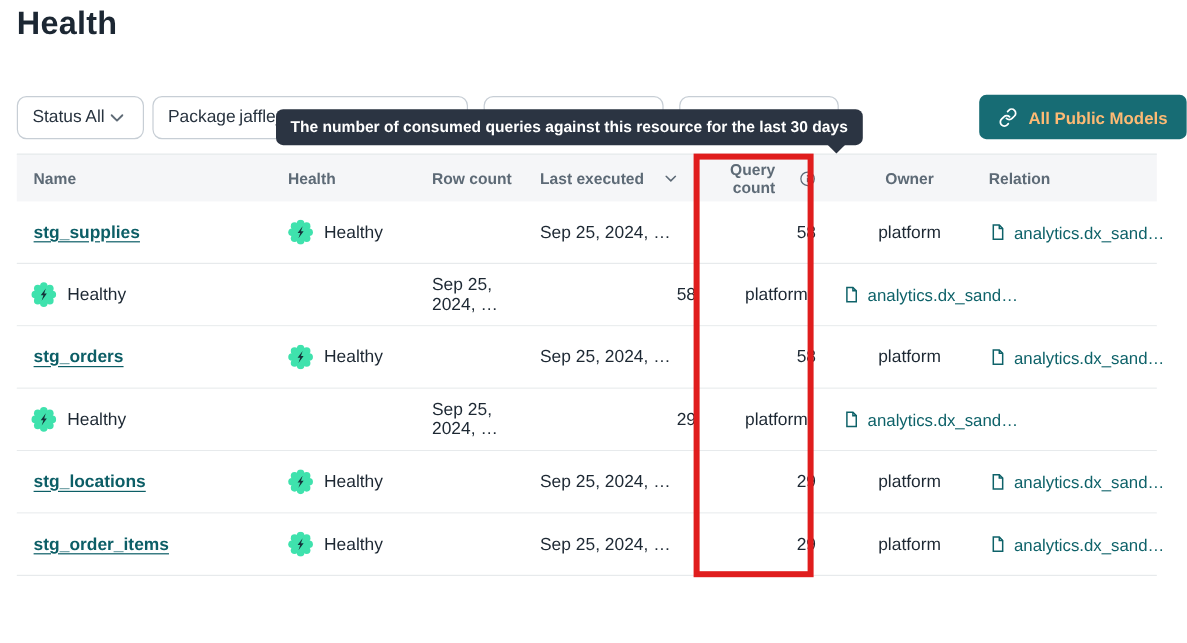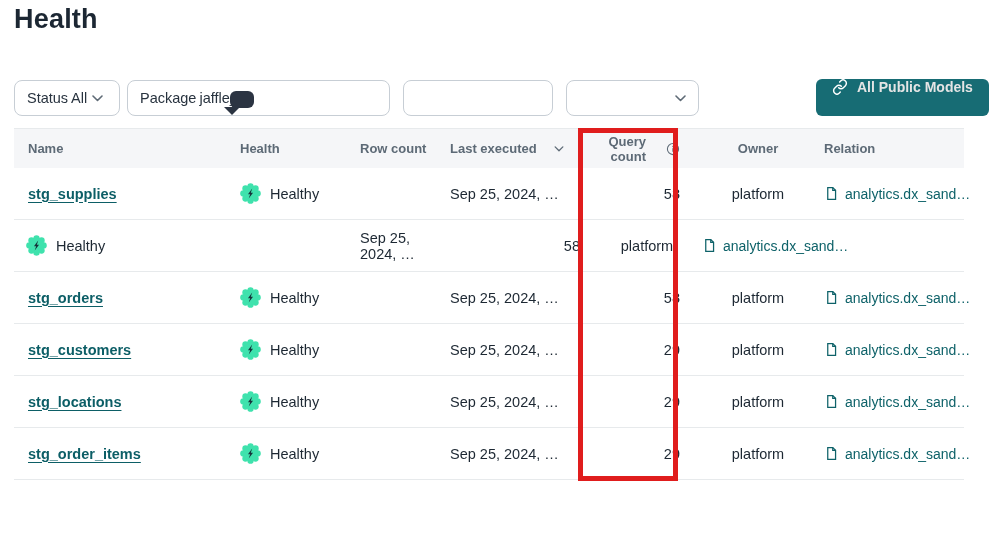--- a/index.html
+++ b/index.html
@@ -21,22 +21,22 @@
     display: flex; align-items: center; gap: 3px; padding: 0 12px;
     font-size: 14.5px; color: #28333f; white-space: nowrap;
   }
   .chip .chev { display: inline-flex; margin-left: 2px; }
   .chip-status   { left: 14px;  width: 106px; }
   .chip-package  { left: 127px; width: 263px; }
   .chip-filter3  { left: 403px; width: 150px; }
   .chip-filter4  { left: 566px; width: 133px; justify-content: flex-end; }
   .btn-primary {
     position: absolute; top: 79px; left: 816px; height: 37px;
-    background: #176c74; color: #e5e5e5; border: none; border-radius: 6px;
-    display: flex; align-items: flex-start; gap: 9px; padding: 0 16px;
+    background: #176c74; color: #fdba74; border: none; border-radius: 6px;
+    display: flex; align-items: center; gap: 9px; padding: 0 16px;
     font-size: 14px; font-weight: 700; font-family: "Liberation Sans", sans-serif;
     cursor: pointer;
   }
   
   .tooltip {
     position: absolute; left: 230px; top: 91px; z-index: 6;
     background: #2b3442; color: #ffffff;
     font-size: 13px; font-weight: 600; line-height: 1;
     padding: 8px 12px 9px; border-radius: 6px; white-space: nowrap;
   }
@@ -122,20 +122,21 @@
     <span style="display:inline-flex">
       <svg width="16" height="16" viewBox="0 0 24 24" fill="none" stroke="#ffffff" stroke-width="2.2" stroke-linecap="round" stroke-linejoin="round">
         <path d="M10 13a5 5 0 0 0 7.1 0l3-3a5 5 0 0 0-7.1-7.1L11.5 4.4"></path>
         <path d="M14 11a5 5 0 0 0-7.1 0l-3 3a5 5 0 0 0 7.1 7.1l1.4-1.5"></path>
       </svg>
     </span>
     <span>All Public Models</span>
   </button>
 
   <div class="tooltip">
+    <span>The number of consumed queries against this resource for the last 30 days</span>
     <span class="arrow"></span>
   </div>
 
   <div class="models-table">
     <div class="thead">
       <div class="c-name">Name</div>
       <div class="c-health">Health</div>
       <div class="c-rowcount">Row count</div>
       <div class="c-lastexec">
         <span>Last executed</span>
@@ -260,21 +261,20 @@
             <svg width="15" height="15" viewBox="0 0 24 24" fill="none" stroke="#0e6269" stroke-width="2">
               <path d="M6 2.5h8l4.5 4.5v14.5H6z"></path>
               <path d="M14 2.5v4.5h4.5"></path>
             </svg>
             <span>analytics.dx_sand…</span>
           </a>
         </div>
     </div>
 
     <div class="trow">
-      <div class="c-name"><a class="model-link">stg_customers</a></div>
       <div class="c-health">
         <svg width="21" height="21" viewBox="0 0 20 20">
             <g fill="#3fe2ad">
               <circle cx="10" cy="3.2" r="3"></circle>
               <circle cx="10" cy="16.8" r="3"></circle>
               <circle cx="3.2" cy="10" r="3"></circle>
               <circle cx="16.8" cy="10" r="3"></circle>
               <circle cx="5.2" cy="5.2" r="3"></circle>
               <circle cx="14.8" cy="5.2" r="3"></circle>
               <circle cx="5.2" cy="14.8" r="3"></circle>

